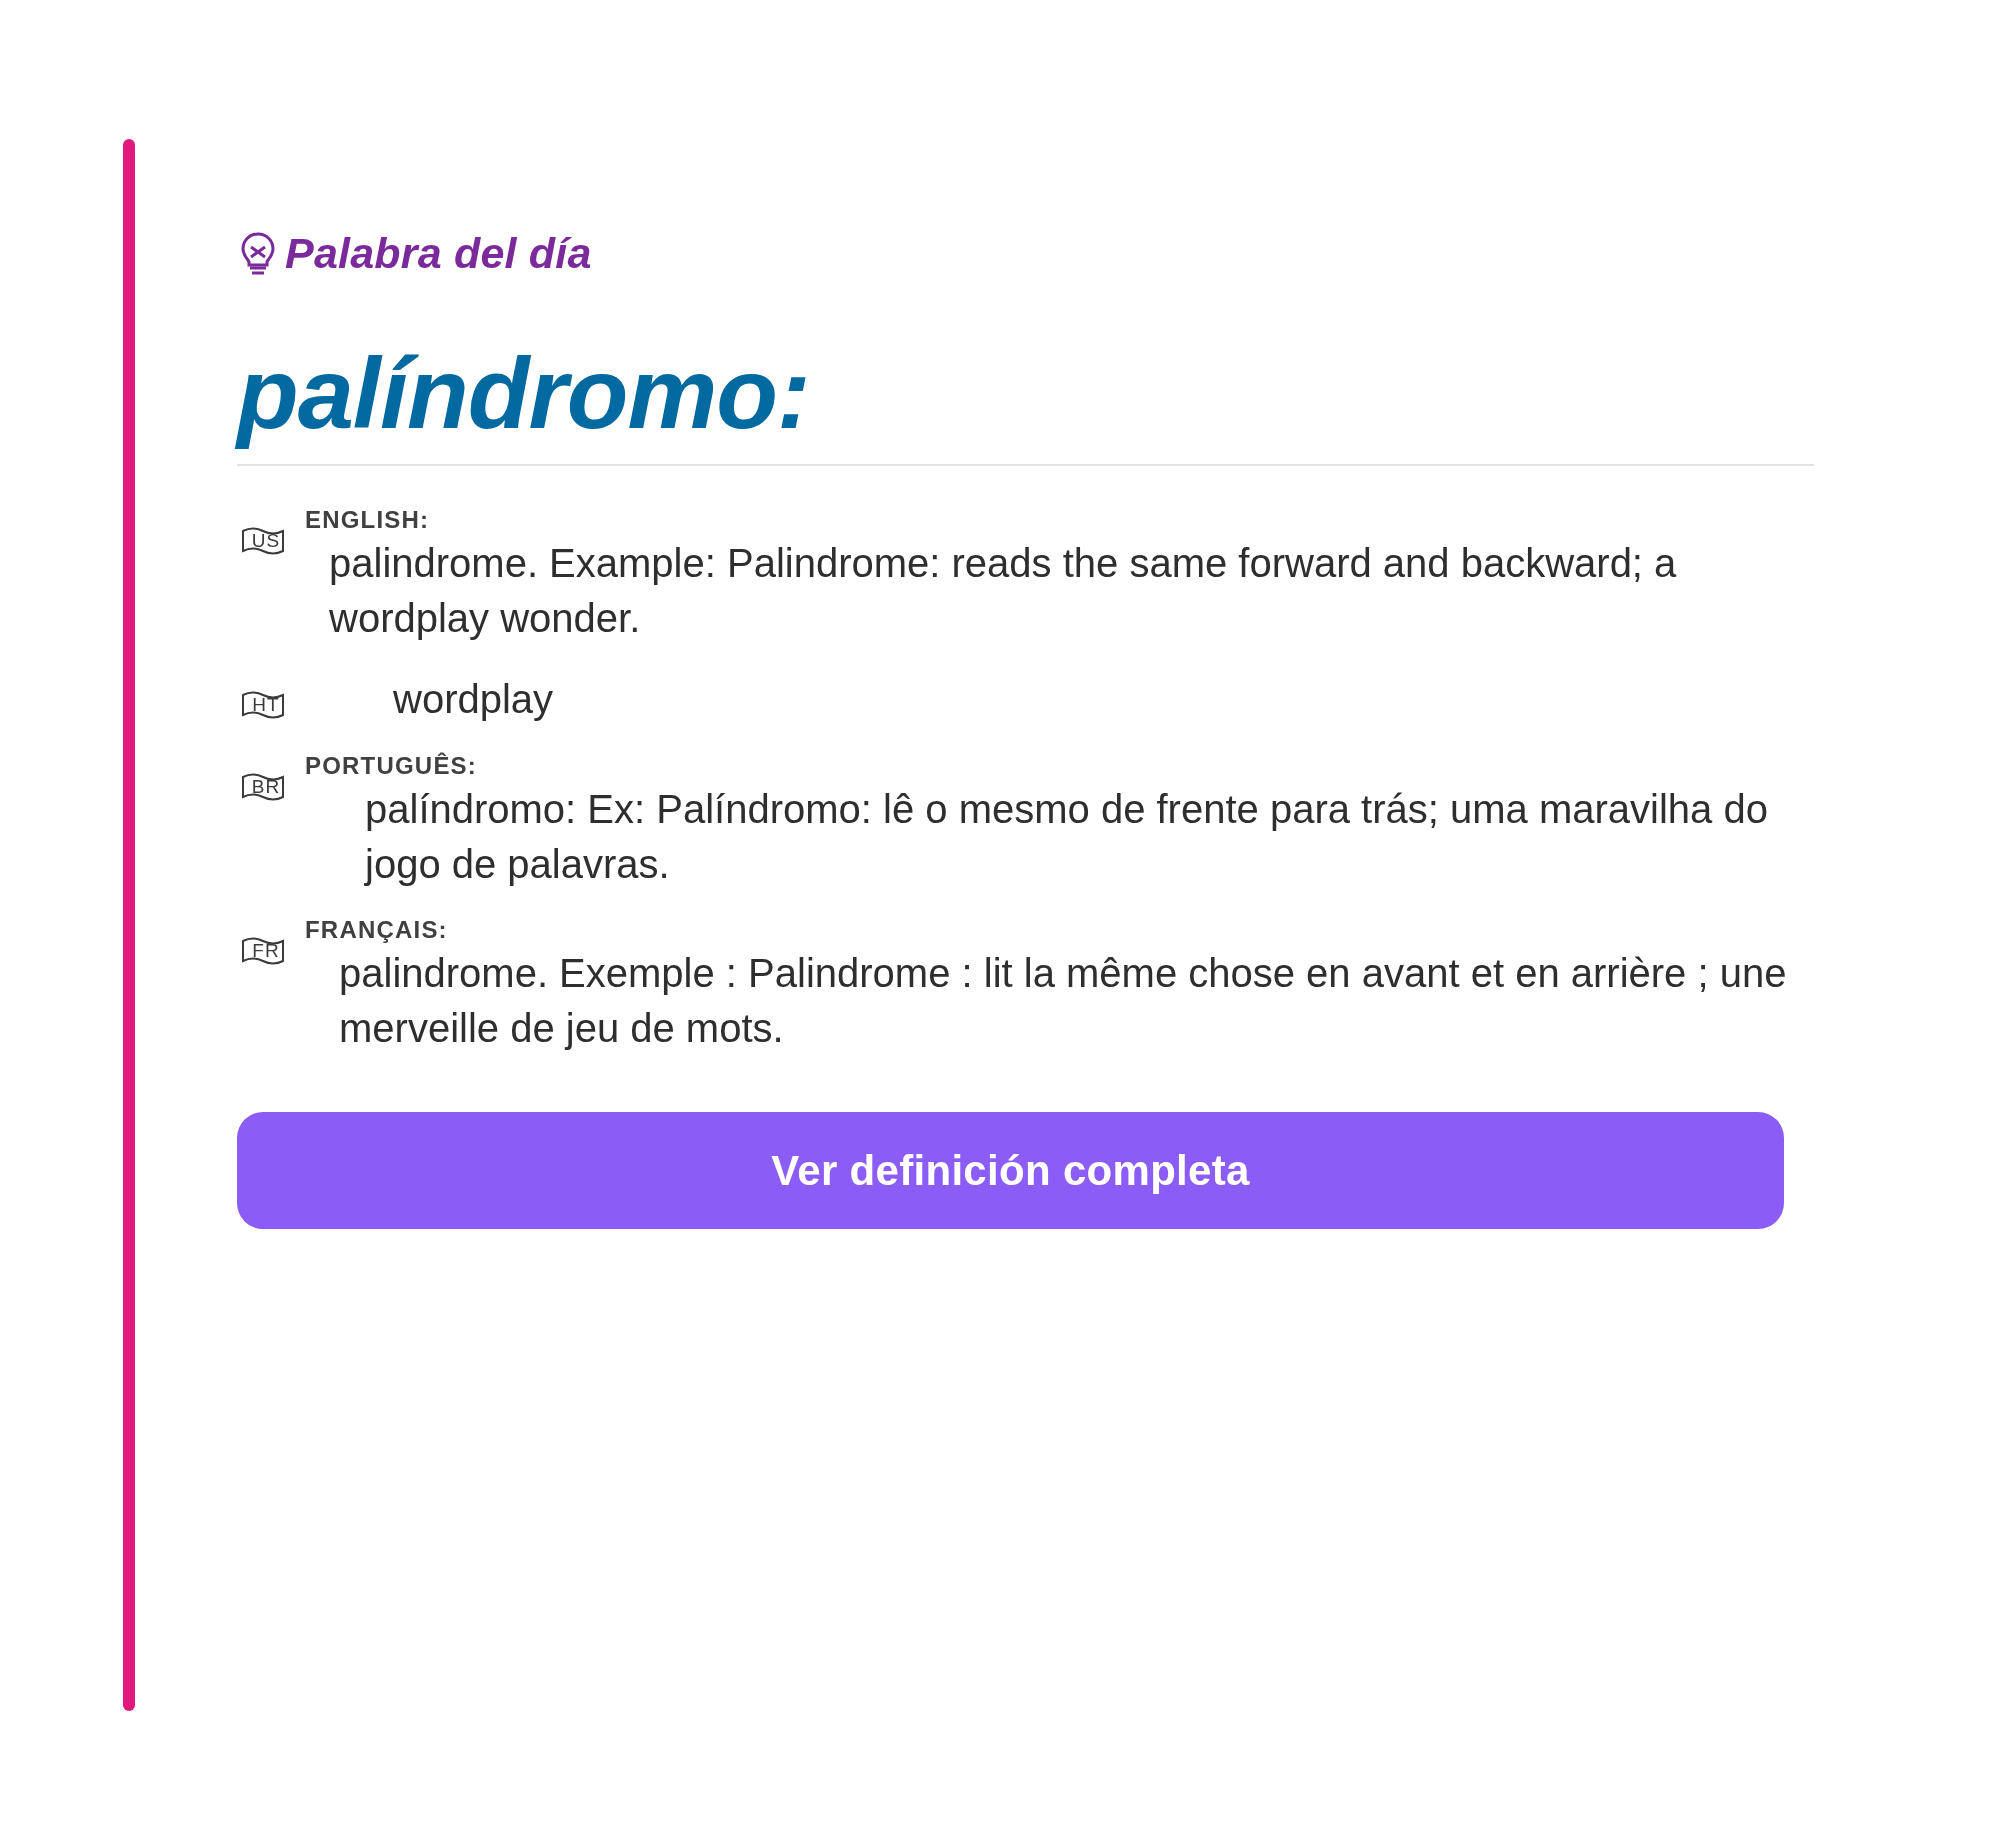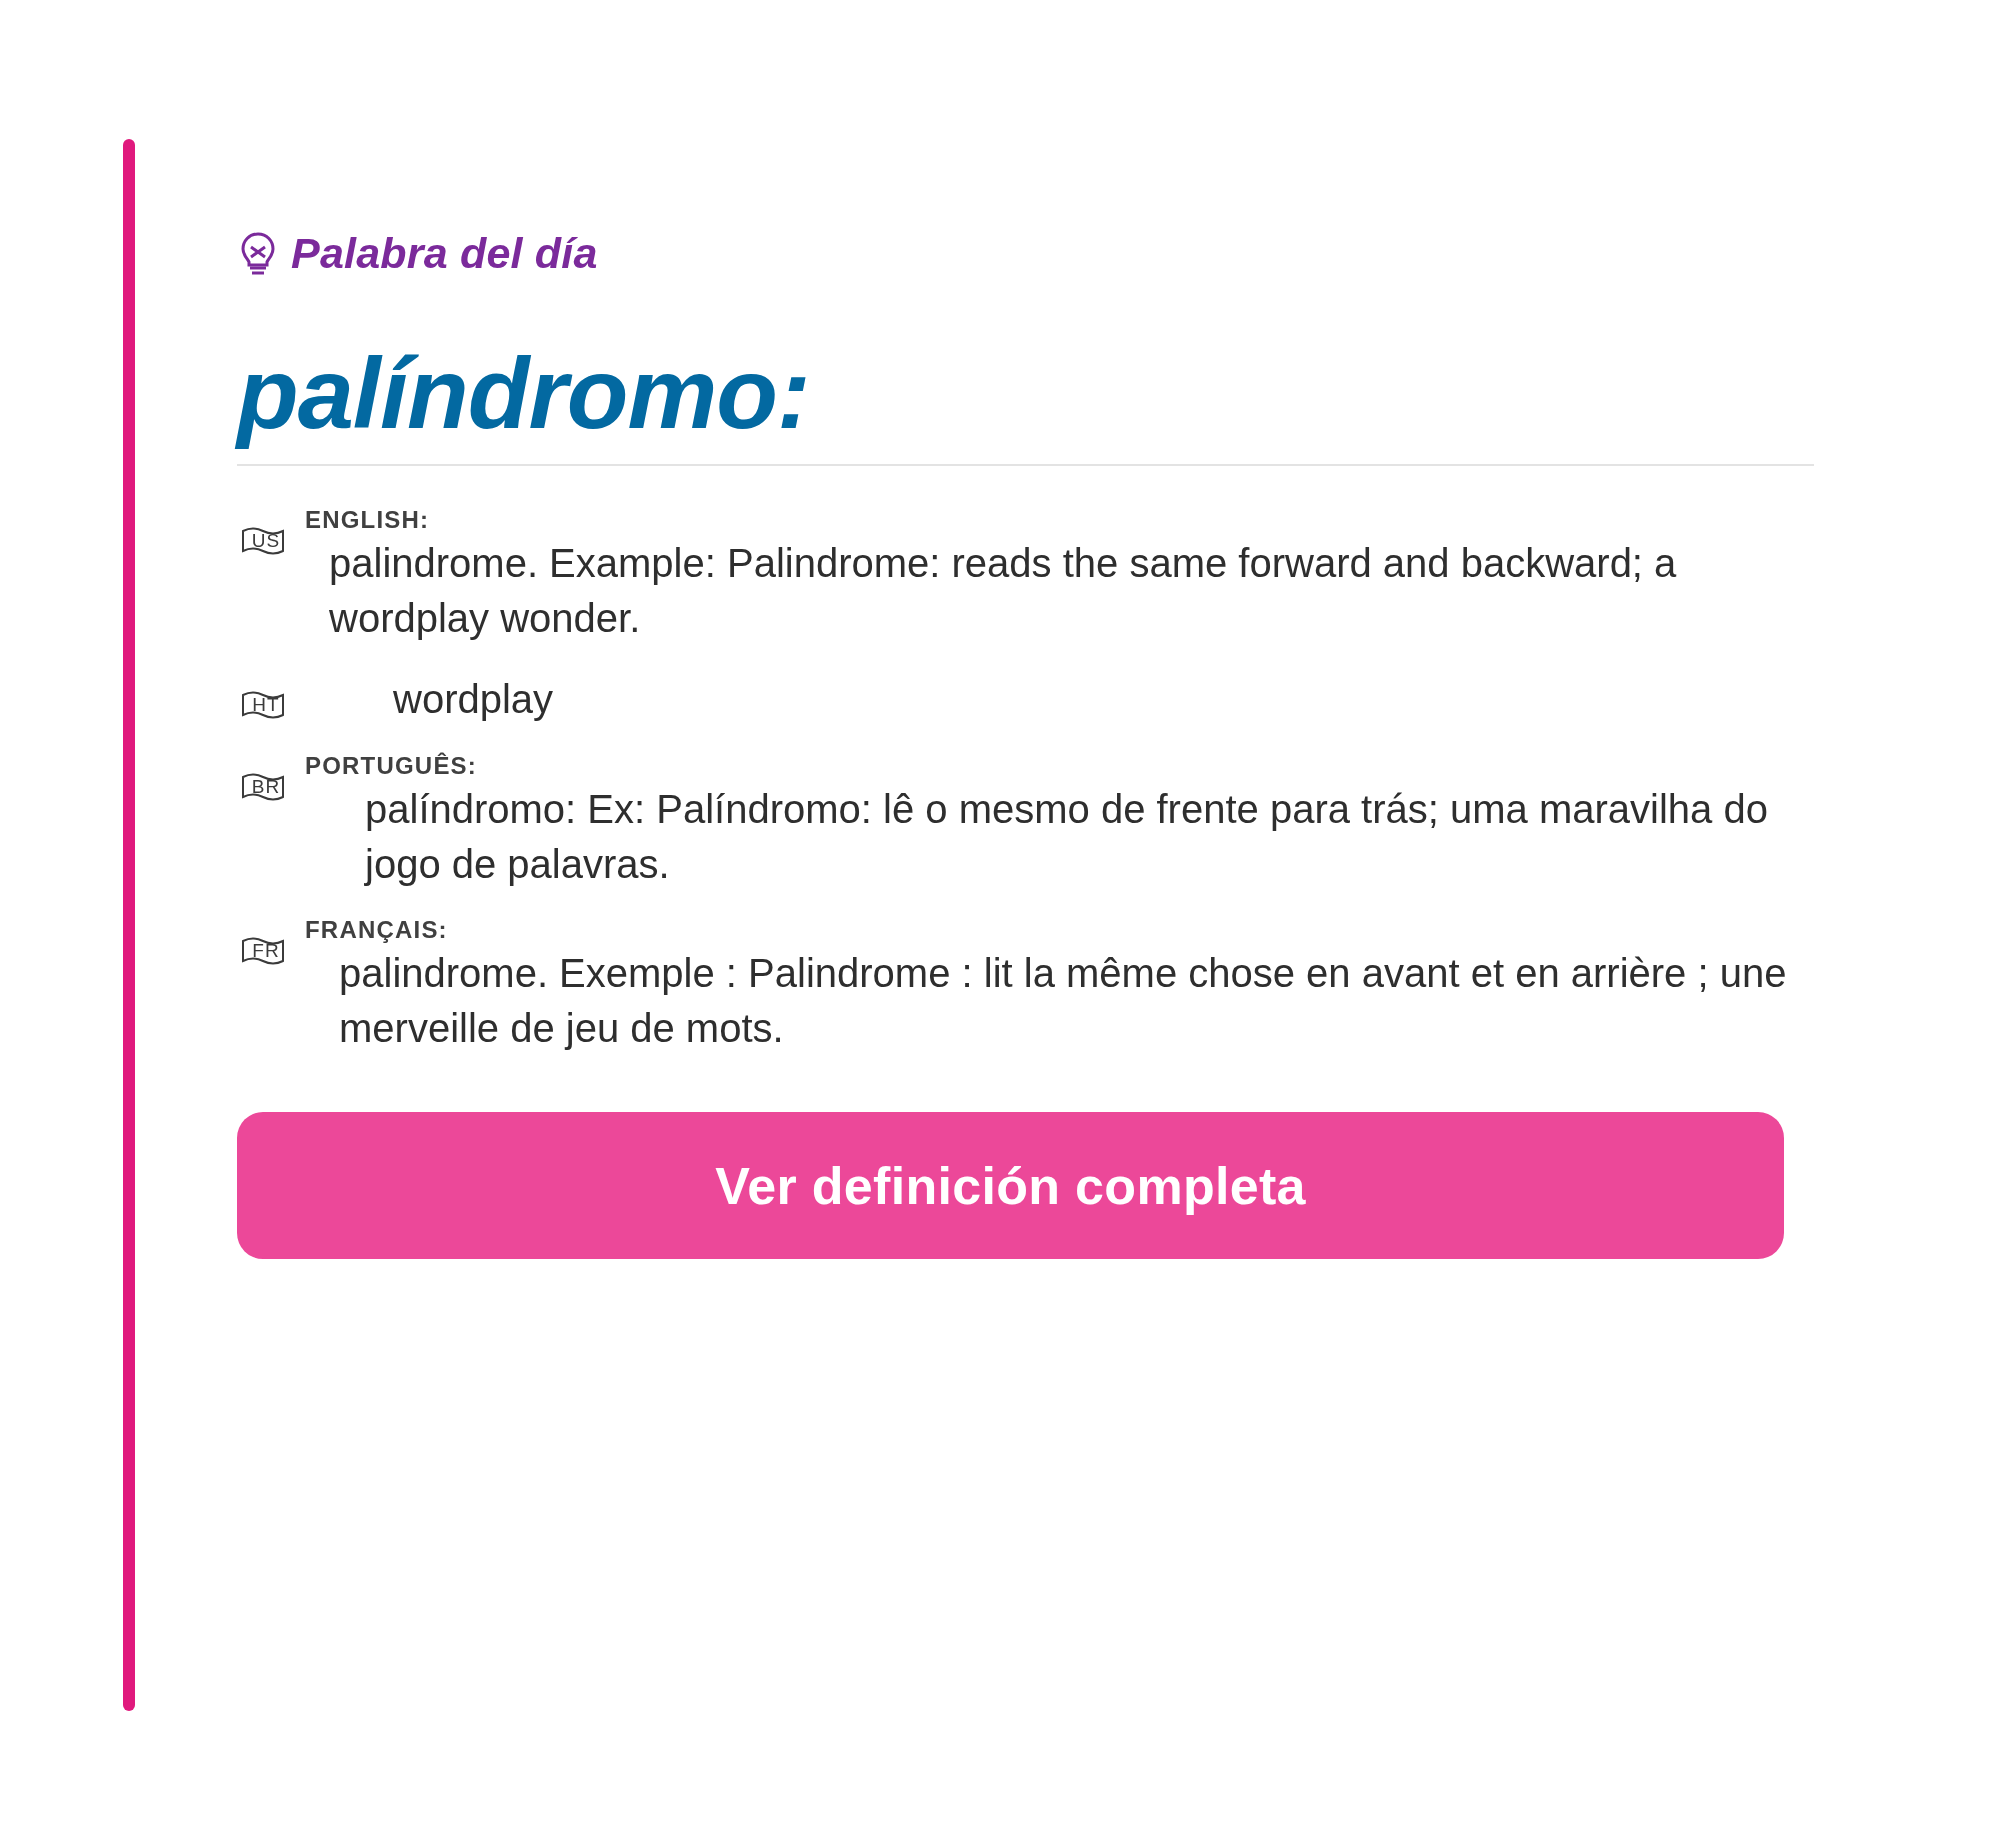--- a/index.html
+++ b/index.html
@@ -37,21 +37,21 @@
     position: absolute;
     left: 114px;
     top: 0;
     width: 1577px;
   }
 
   
   .kicker {
     display: flex;
     align-items: center;
-    gap: 12px;
+    gap: 6px;
     margin-top: 90px;
     text-align: center;
   }
   .kicker-icon {
     width: 42px;
     height: 48px;
     display: block;
     flex: 0 0 auto;
   }
   .kicker-text {
@@ -122,27 +122,27 @@
   .indent-1 .trans-text { padding-left: 24px; }
   .indent-2 .trans-text { padding-left: 88px; }
   .indent-3 .trans-text { padding-left: 34px; }
   .indent-4 .trans-text { padding-left: 60px; }
 
   
   .cta {
     display: block;
     margin-top: 56px;
     width: 1547px;
-    height: 147px;
-    background: #ec4899;
+    height: 117px;
+    background: #8b5cf6;
     color: #ffffff;
     border: none;
     border-radius: 26px;
     font-family: "Liberation Sans", sans-serif;
-    font-size: 52px;
+    font-size: 42px;
     font-weight: bold;
     letter-spacing: 0.3px;
     cursor: pointer;
   }
 </style>
 </head>
 <body>
 
 <div class="card">
 

